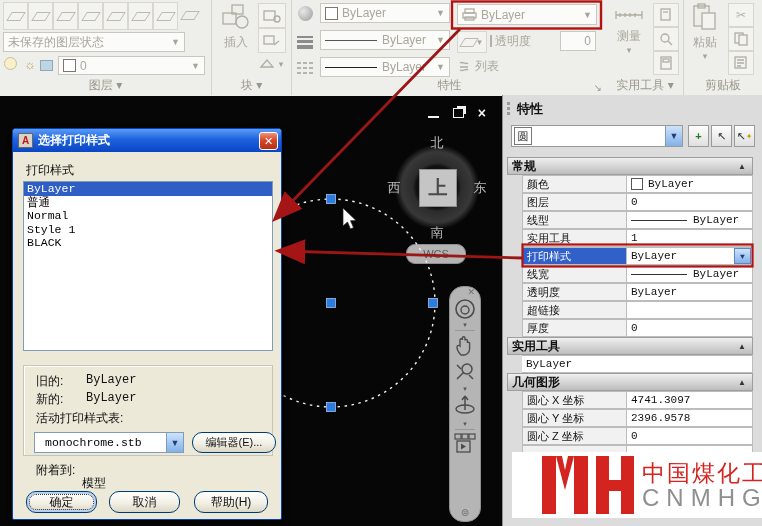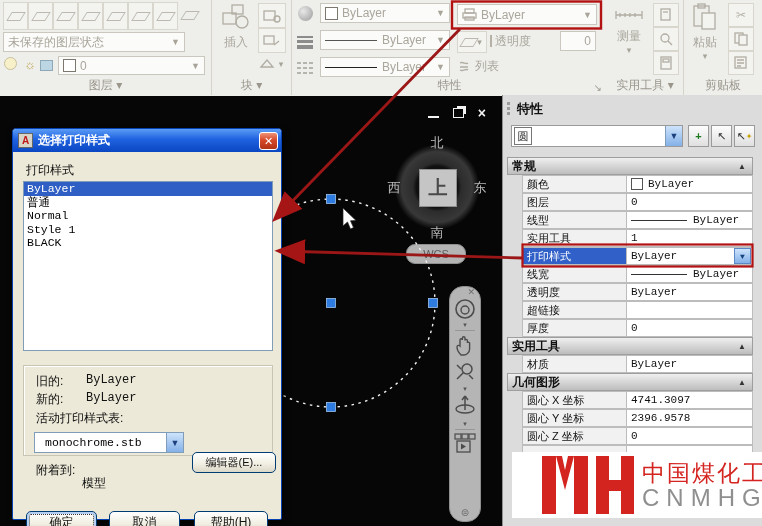--- a/index.html
+++ b/index.html
@@ -58,22 +58,22 @@
   .dlg-li.sel{background:#2f5fc4;color:#fff;}
   #dlg-group{position:absolute;left:10px;top:236px;width:250px;height:91px;border:1px solid #c8c5b5;
        box-shadow:inset 1px 1px 0 #fff;box-sizing:border-box;}
   .grow{position:absolute;left:12px;color:#111;}
   .gval{position:absolute;left:62px;color:#111;}
   #stb-combo{position:absolute;left:10px;top:66px;width:150px;height:21px;background:#fff;border:1px solid #7f9db9;
        display:flex;align-items:center;box-sizing:border-box;font-size:11.5px;}
   #stb-combo .txt{padding-left:10px;}
   .combo-arrow{margin-left:auto;width:16px;height:100%;background:linear-gradient(180deg,#cde3fb,#84b1e8);
        border-left:1px solid #7f9db9;color:#1c3f7e;font-size:9px;display:flex;align-items:center;justify-content:center;}
-  .xp-btn{position:absolute;height:22px;border:1px solid #003c74;border-radius:5px;color:#111;font-size:12px;
-       background:linear-gradient(180deg,#ffffff,#f2f0e4 55%,#dcd8c8);display:flex;align-items:center;justify-content:center;box-sizing:border-box;margin-top:20px;}
+  .xp-btn{position:absolute;height:22px;border:1px solid #003c74;border-radius:10px;color:#111;font-size:12px;
+       background:linear-gradient(180deg,#ffffff,#f2f0e4 55%,#dcd8c8);display:flex;align-items:center;justify-content:center;box-sizing:border-box;}
   #btn-editor{left:168px;top:66px;width:84px;height:21px;font-size:11px;}
   #btn-ok{left:13px;top:362px;width:71px;box-shadow:inset 0 0 0 2px #b5d0f2;outline:1px dotted #333;outline-offset:-4px;}
   #btn-cancel{left:96px;top:362px;width:71px;}
   #btn-help{left:181px;top:362px;width:74px;}
   
   #palette{position:absolute;left:502px;top:95px;width:260px;height:431px;background:#dcdcdc;border-left:1px solid #8f8f8f;box-sizing:border-box;}
   #pal-title{position:absolute;left:14px;top:5px;font-weight:bold;font-size:13px;color:#111;}
   #pal-grip{position:absolute;left:4px;top:7px;height:13px;border-left:3px dotted #9a9a9a;}
   #pal-combo{position:absolute;left:8px;top:30px;width:172px;height:22px;background:#fff;border:1px solid #9a9a9a;
        display:flex;align-items:center;box-sizing:border-box;}
@@ -482,21 +482,20 @@
           <div class="pval">
             <span>0</span>
           </div>
         </div>
         <div class="psec">
           <span>实用工具</span>
           <span class="arr">▲</span>
         </div>
         <div class="prow">
           <div class="pgut"></div>
-          <div class="plab">材质</div>
           <div class="pval">
             <span>ByLayer</span>
           </div>
         </div>
         <div class="psec">
           <span>几何图形</span>
           <span class="arr">▲</span>
         </div>
         <div class="prow">
           <div class="pgut"></div>

